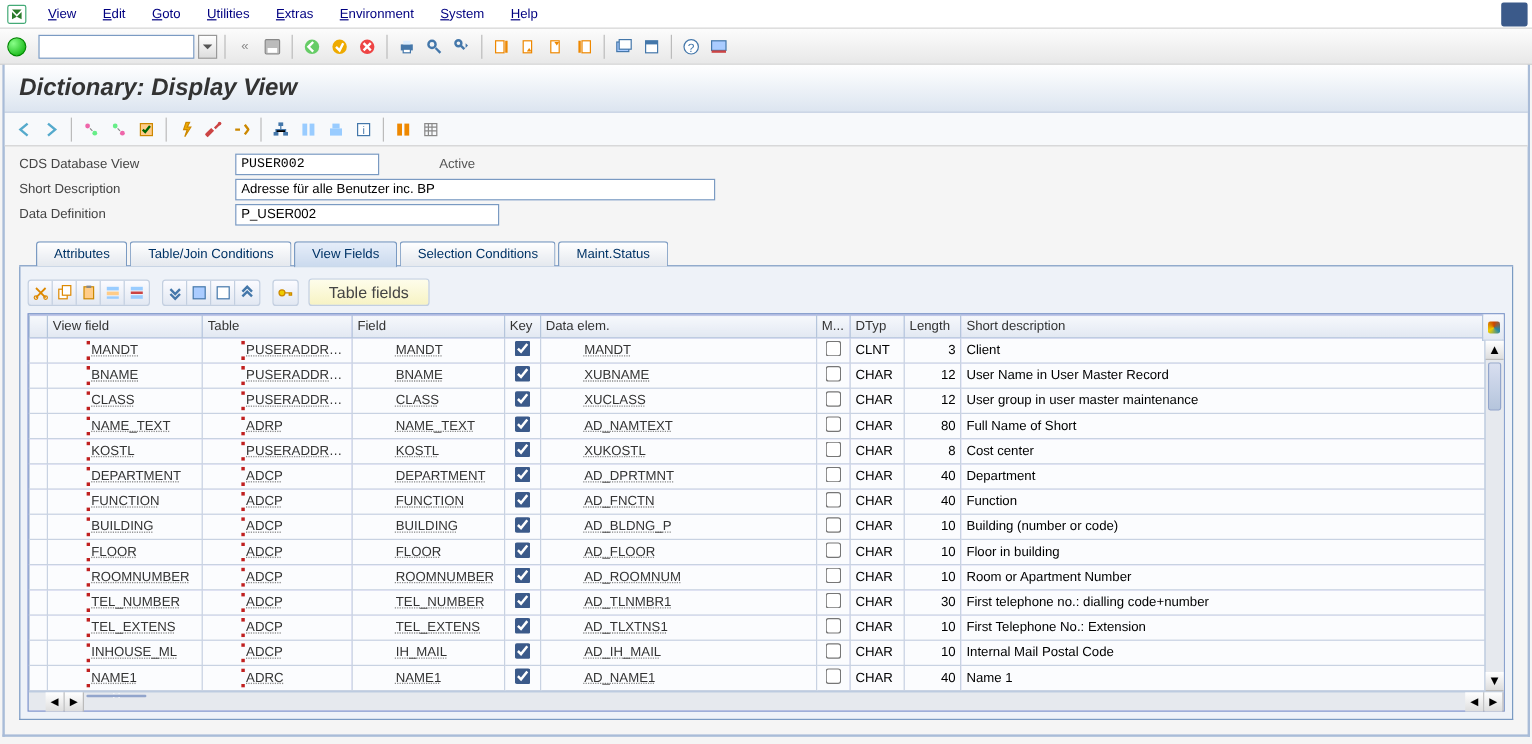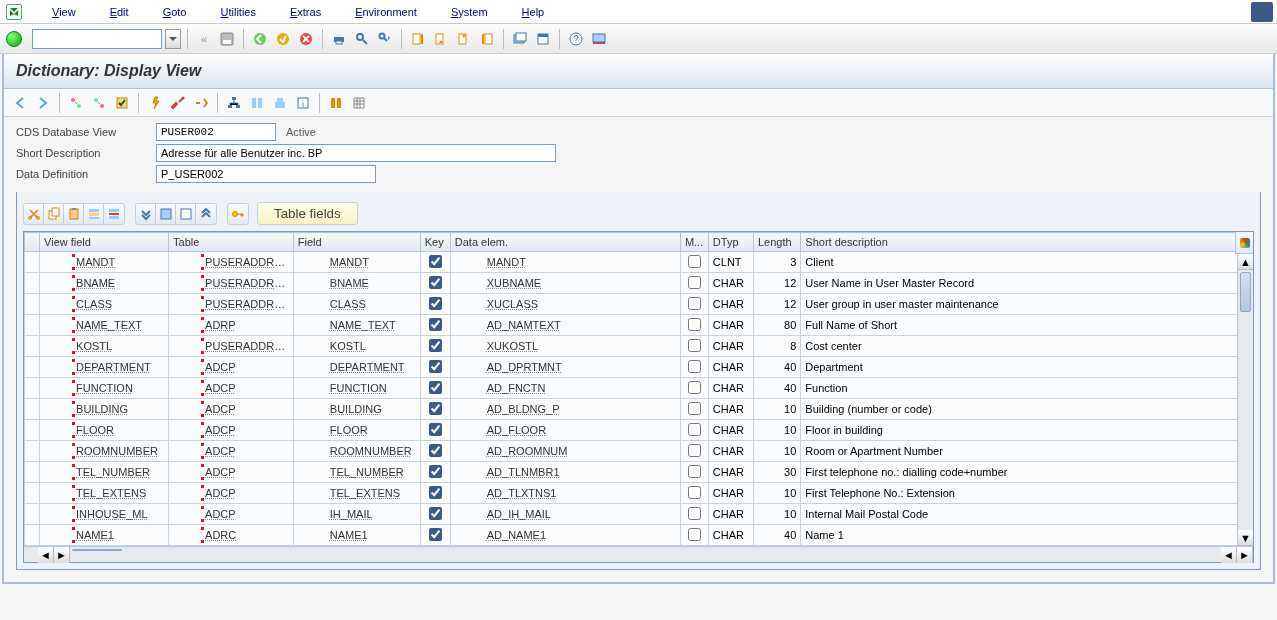--- a/index.html
+++ b/index.html
@@ -1,39 +1,39 @@
 <!DOCTYPE html>
 <html><head>
   <meta charset="utf-8">
   <style>
     * { box-sizing: border-box; margin: 0; padding: 0; }
     body { font-family: Arial, sans-serif; font-size: 11px; background: #f5f5f5; width: 1277px; height: 620px; overflow: hidden; }
     
-    .menubar { height: 24px; background: #fff; border-bottom: 1px solid #ccc; display: flex; align-items: center; padding: 0 6px; gap: 14px; }
+    .menubar { height: 24px; background: #fff; border-bottom: 1px solid #ccc; display: flex; align-items: center; padding: 0 6px; gap: 2px; }
     .app-icon { width: 16px; height: 16px; border: 1px solid #4a7; border-radius: 2px; display: inline-flex; align-items: center; justify-content: center; margin-right: 6px; }
     .app-icon svg { width: 10px; height: 10px; }
     .menuitem { padding: 3px 10px; cursor: pointer; color: #000080; }
     .menuitem span.u { text-decoration: underline; }
     .menu-corner { position: absolute; right: 4px; top: 2px; width: 22px; height: 20px; background: #3b5a8a; border-radius: 2px; }
     
     .toolbar1 { height: 30px; background: linear-gradient(#fcfcfc,#e8e8e8); border-bottom: 1px solid #ccc; display: flex; align-items: center; padding: 0 6px; gap: 3px; }
     .status-circle { width: 16px; height: 16px; border-radius: 50%; background: radial-gradient(circle at 30% 30%, #8f8, #0a0); border: 1px solid #080; }
     .cmd-input { width: 130px; height: 20px; border: 1px solid #7a9ac2; padding: 0 4px; }
     .cmd-dropdown { width: 16px; height: 20px; border: 1px solid #999; background: linear-gradient(#fff,#ddd); display: flex; align-items: center; justify-content: center; cursor: pointer; }
     .vsep { width: 1px; height: 20px; background: #bbb; margin: 0 3px; }
     .tbtn { width: 20px; height: 20px; border: 1px solid transparent; display: flex; align-items: center; justify-content: center; cursor: pointer; border-radius: 2px; }
     .tbtn svg { width: 14px; height: 14px; }
     
     .title-area { background: linear-gradient(#ffffff,#dce5f0); padding: 8px 12px; border-bottom: 1px solid #b5c5dc; }
-    .title-text { font-size: 16px; font-weight: bold; font-style: italic; color: #333; }
+    .title-text { font-size: 20px; font-weight: bold; font-style: italic; color: #333; }
     
     .toolbar2 { height: 28px; background: #f7f9fb; display: flex; align-items: center; padding: 0 6px; gap: 3px; border-bottom: 1px solid #d0d0d0; }
     
     .form-area { padding: 6px 12px; }
-    .form-row { display: flex; align-items: center; margin-bottom: 3px; }
+    .form-row { display: flex; align-items: center; margin-bottom: 3px; gap: 40px; }
     .form-label { width: 140px; color: #444; }
     .form-input { height: 18px; border: 1px solid #7a9ac2; padding: 0 4px; background: #fff; font-size: 11px; }
     .form-readonly { color: #555; margin-left: 10px; text-align: center; }
     .redcorner { position: relative; }
     .redcorner::before, .redcorner::after { content: ''; position: absolute; width: 3px; height: 3px; background: #c02020; }
     .redcorner::before { left: 0; top: 0; }
     .redcorner::after { left: 0; bottom: 0; }
     
     .tabstrip { display: flex; gap: 2px; padding: 4px 12px 0 26px; position: relative; }
     .tabstrip::before { content: ''; position: absolute; left: 12px; right: 12px; bottom: 0; height: 1px; background: #7a9ac2; }
@@ -305,20 +305,27 @@
   <div class="form-row">
     <span class="form-label">Short Description</span>
     <input class="form-input" style="width: 400px;" value="Adresse für alle Benutzer inc. BP">
   </div>
   <div class="form-row">
     <span class="form-label">Data Definition</span>
     <input class="form-input" style="width: 220px;" value="P_USER002">
   </div>
 </div>
 
+<div class="tabstrip">
+  <div class="tab">Attributes</div>
+  <div class="tab">Table/Join Conditions</div>
+  <div class="tab active">View Fields</div>
+  <div class="tab">Selection Conditions</div>
+  <div class="tab">Maint.Status</div>
+</div>
 
 <div class="tab-body">
 
   <div class="toolbar3">
     <div class="btngrp">
       <span class="tbtn">
             <svg viewBox="0 0 14 14">
               <path d="M3 3l8 8M11 3l-8 8" stroke="#d80" stroke-width="1.5"></path>
               <circle cx="3" cy="11" r="1.5" fill="none" stroke="#d80"></circle>
               <circle cx="11" cy="11" r="1.5" fill="none" stroke="#d80"></circle>

